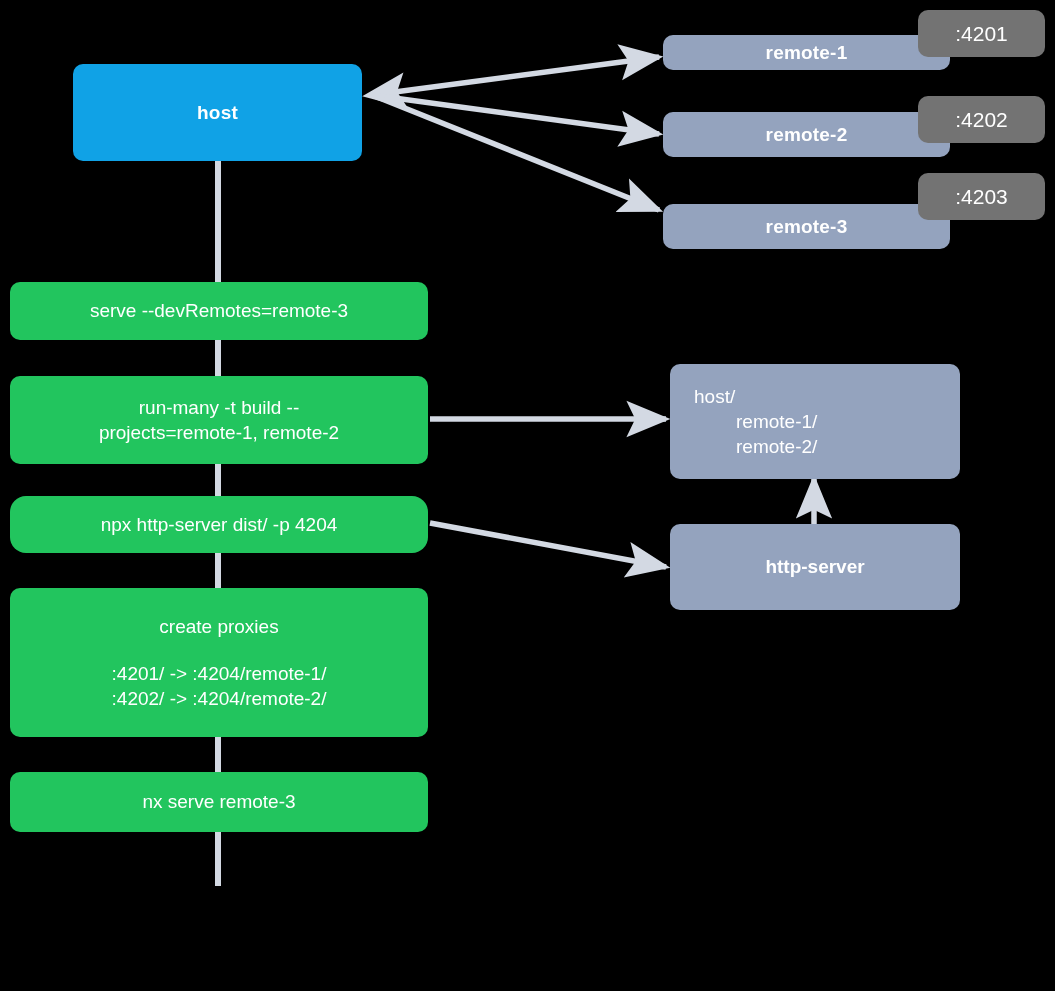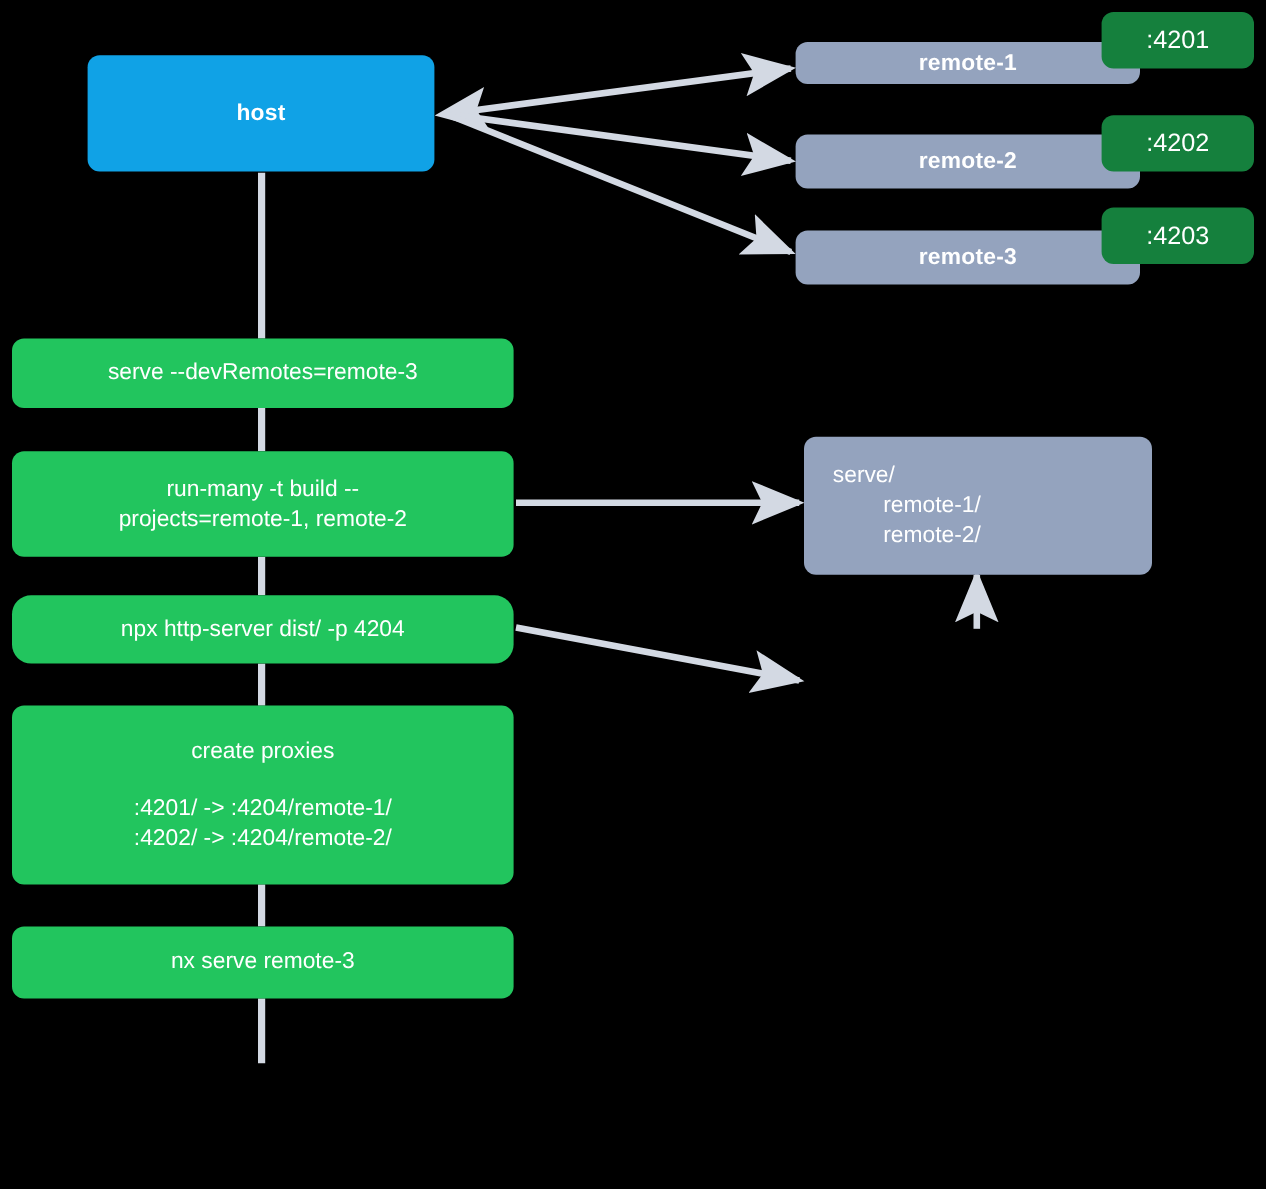--- a/index.html
+++ b/index.html
@@ -77,21 +77,21 @@
     background: #94a3be;
     font-weight: bold;
     font-size: 19px;
   }
   .port-badge {
     position: absolute;
     box-sizing: border-box;
     display: flex;
     align-items: center;
     justify-content: center;
-    background: #15803d;
+    background: #737373;
     color: #ffffff;
     border-radius: 10px;
     font-size: 21px;
     font-weight: normal;
     z-index: 6;
   }
   .cmd-line { display: block; }
   .cmd-gap { display: block; height: 22px; }
   .art-line { display: block; }
   .art-indent { display: block; padding-left: 42px; }
@@ -132,39 +132,39 @@
 
     <g>
       <line x1="430" y1="523" x2="666" y2="567" stroke="#d3d9e3" stroke-width="5.5" marker-end="url(#arrow)"></line>
     </g>
 
     <g>
       <line x1="814" y1="524" x2="814" y2="479" stroke="#d3d9e3" stroke-width="5.5" marker-end="url(#arrow)"></line>
     </g>
   </svg>
 
-  <div class="node host-node" style="left:73px; top:46px; width:289px; height:97px;">
+  <div class="node host-node" style="left:73px; top:64px; width:289px; height:97px;">
     <span>host</span>
   </div>
 
   <div class="node remote-node" style="left:663px; top:35px; width:287px; height:35px;">
     <span>remote-1</span>
   </div>
   <div class="port-badge" style="left:918px; top:10px; width:127px; height:47px;">
     <span>:4201</span>
   </div>
 
   <div class="node remote-node" style="left:663px; top:112px; width:287px; height:45px;">
     <span>remote-2</span>
   </div>
   <div class="port-badge" style="left:918px; top:96px; width:127px; height:47px;">
     <span>:4202</span>
   </div>
 
-  <div class="node remote-node" style="left:663px; top:192px; width:287px; height:45px;">
+  <div class="node remote-node" style="left:663px; top:204px; width:287px; height:45px;">
     <span>remote-3</span>
   </div>
   <div class="port-badge" style="left:918px; top:173px; width:127px; height:47px;">
     <span>:4203</span>
   </div>
 
   <div class="node cmd-node" style="left:10px; top:282px; width:418px; height:58px;">
     <span class="cmd-line">serve --devRemotes=remote-3</span>
   </div>
 
@@ -183,19 +183,22 @@
     <span class="cmd-line">:4201/ -&gt; :4204/remote-1/</span>
     <span class="cmd-line">:4202/ -&gt; :4204/remote-2/</span>
   </div>
 
   <div class="node cmd-node" style="left:10px; top:772px; width:418px; height:60px;">
     <span class="cmd-line">nx serve remote-3</span>
   </div>
 
 
   <div class="node artifact-node" style="left:670px; top:364px; width:290px; height:115px;">
-    <span class="art-line">serve/</span>
+    <span class="art-line">host/</span>
     <span class="art-line art-indent">remote-1/</span>
     <span class="art-line art-indent">remote-2/</span>
   </div>
 
+  <div class="node service-node" style="left:670px; top:524px; width:290px; height:86px;">
+    <span>http-server</span>
+  </div>
 
 </div>
 
 </body></html>

